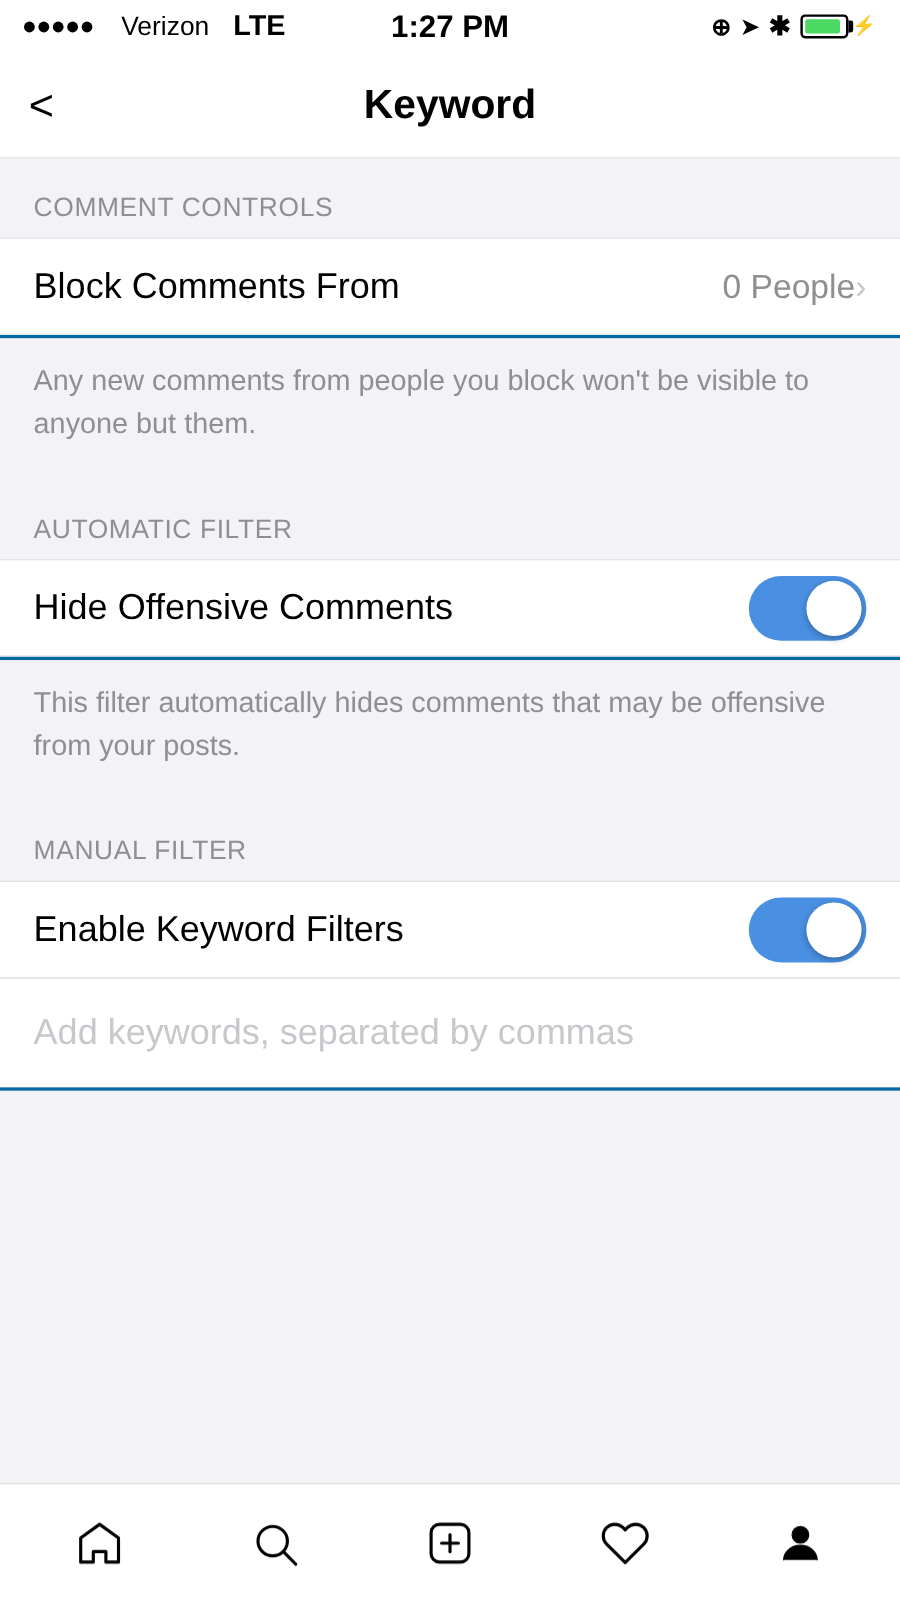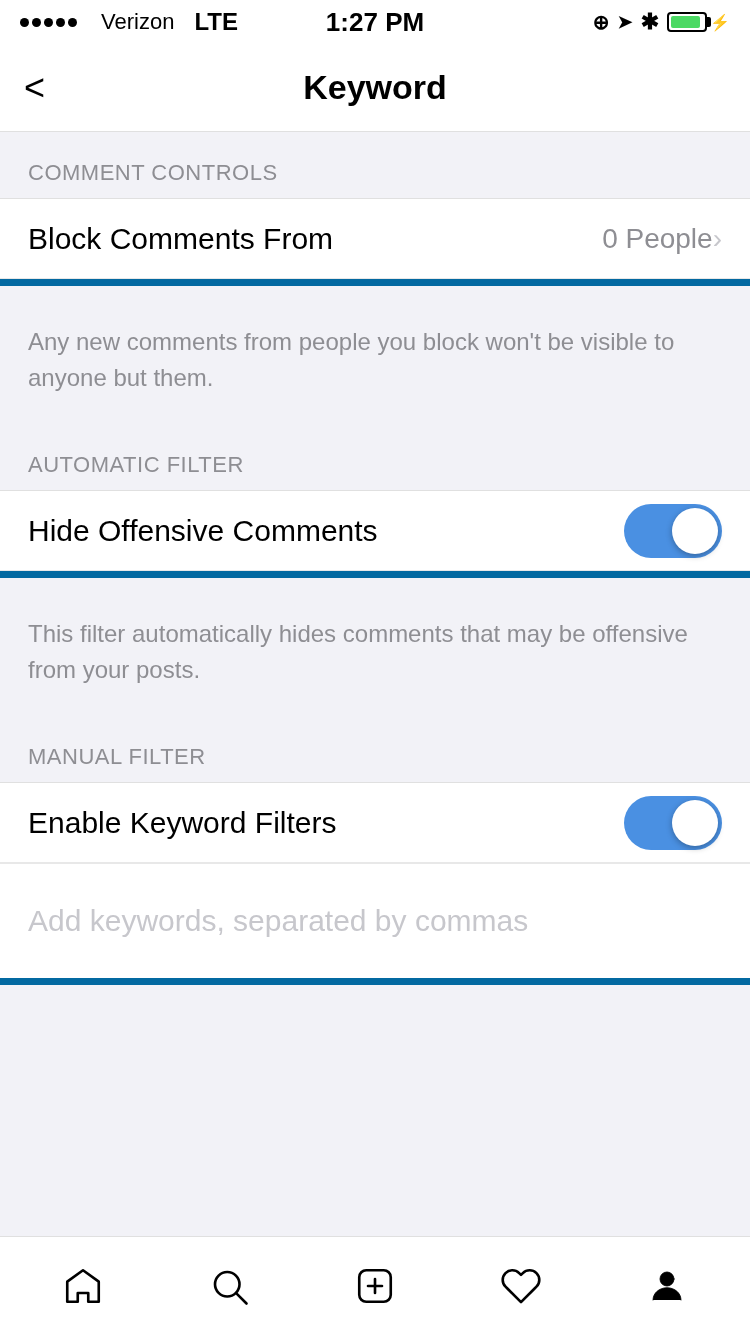--- a/index.html
+++ b/index.html
@@ -103,21 +103,21 @@
       font-size: 22px;
       font-weight: 500;
       color: #8e8e93;
       letter-spacing: 0.5px;
       text-transform: uppercase;
     }
 
     
     .settings-row {
       background: #fff;
-      border-bottom: 7px solid #0369a1;
+      border-bottom: 3px solid #0369a1;
       border-top: 1px solid #e0e0e0;
     }
     .row-item {
       display: flex;
       align-items: center;
       justify-content: space-between;
       padding: 0 28px;
       min-height: 80px;
       background: #fff;
       border-bottom: 1px solid #e8e8e8;
@@ -135,21 +135,20 @@
     }
     .chevron {
       font-size: 28px;
       color: #c7c7cc;
     }
 
     
     .description-block {
       background: #f2f2f7;
       padding: 18px 28px 28px 28px;
-      margin-top: 20px;
     }
     .description-text {
       font-size: 24px;
       color: #8e8e93;
       line-height: 1.5;
     }
 
     
     .toggle {
       position: relative;
@@ -173,21 +172,21 @@
       height: 46px;
       border-radius: 50%;
       background: #fff;
       box-shadow: 0 2px 6px rgba(0,0,0,0.3);
       transition: right 0.2s;
     }
 
     
     .keywords-input {
       background: #fff;
-      padding: 40px 28px;
+      padding: 28px 28px;
       min-height: 80px;
       border-top: 1px solid #e8e8e8;
     }
     .keywords-placeholder {
       font-size: 30px;
       color: #c7c7cc;
     }
 
     
     .content-area {

